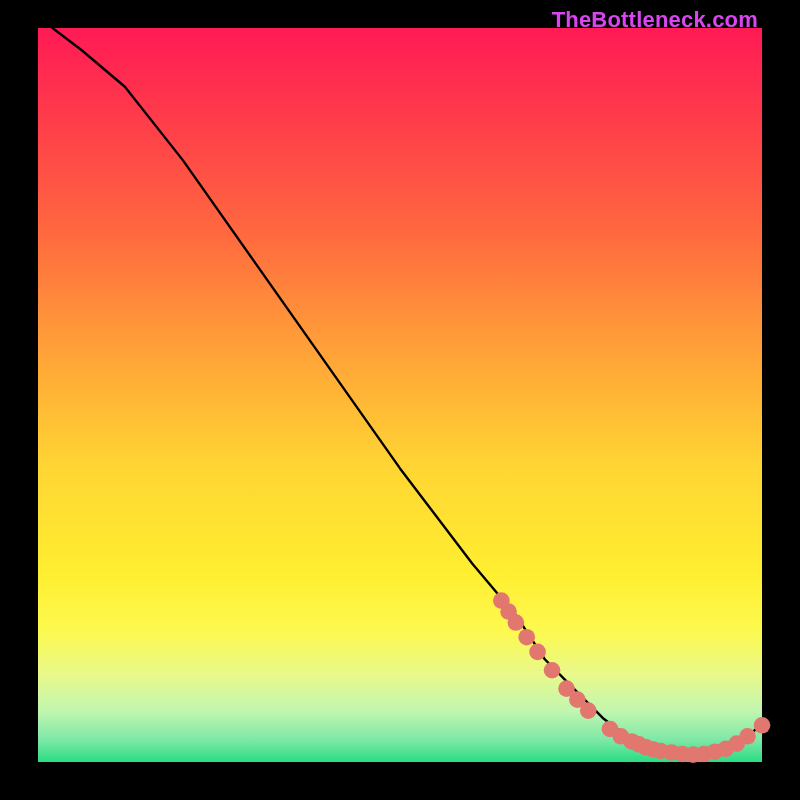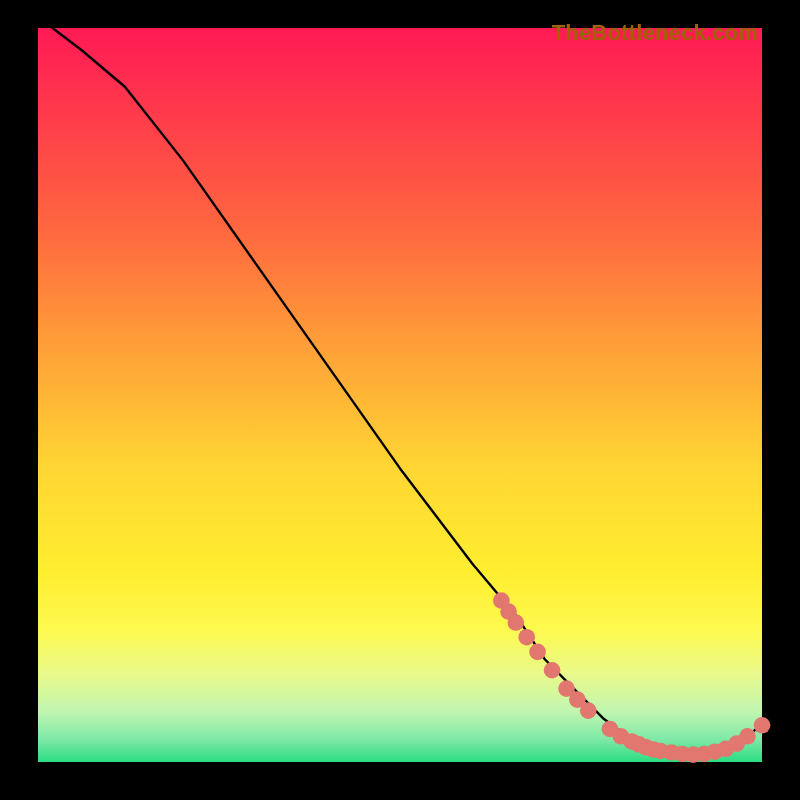--- a/index.html
+++ b/index.html
@@ -25,26 +25,26 @@
   .gradient {
     position: absolute;
     inset: 0;
   }
   .gradient .layer {
     position: absolute;
     inset: 0;
   }
   .watermark {
     position: absolute;
-    top: 20px;
+    top: 7px;
     right: 42px;
     font-family: Arial, Helvetica, sans-serif;
     font-size: 22px;
     font-weight: 600;
-    color: #a16207;
+    color: #d946ef;
     letter-spacing: 0.2px;
     margin-left: 44px;
   }
   svg {
     position: absolute;
     inset: 0;
     width: 100%;
     height: 100%;
     overflow: visible;
   }

